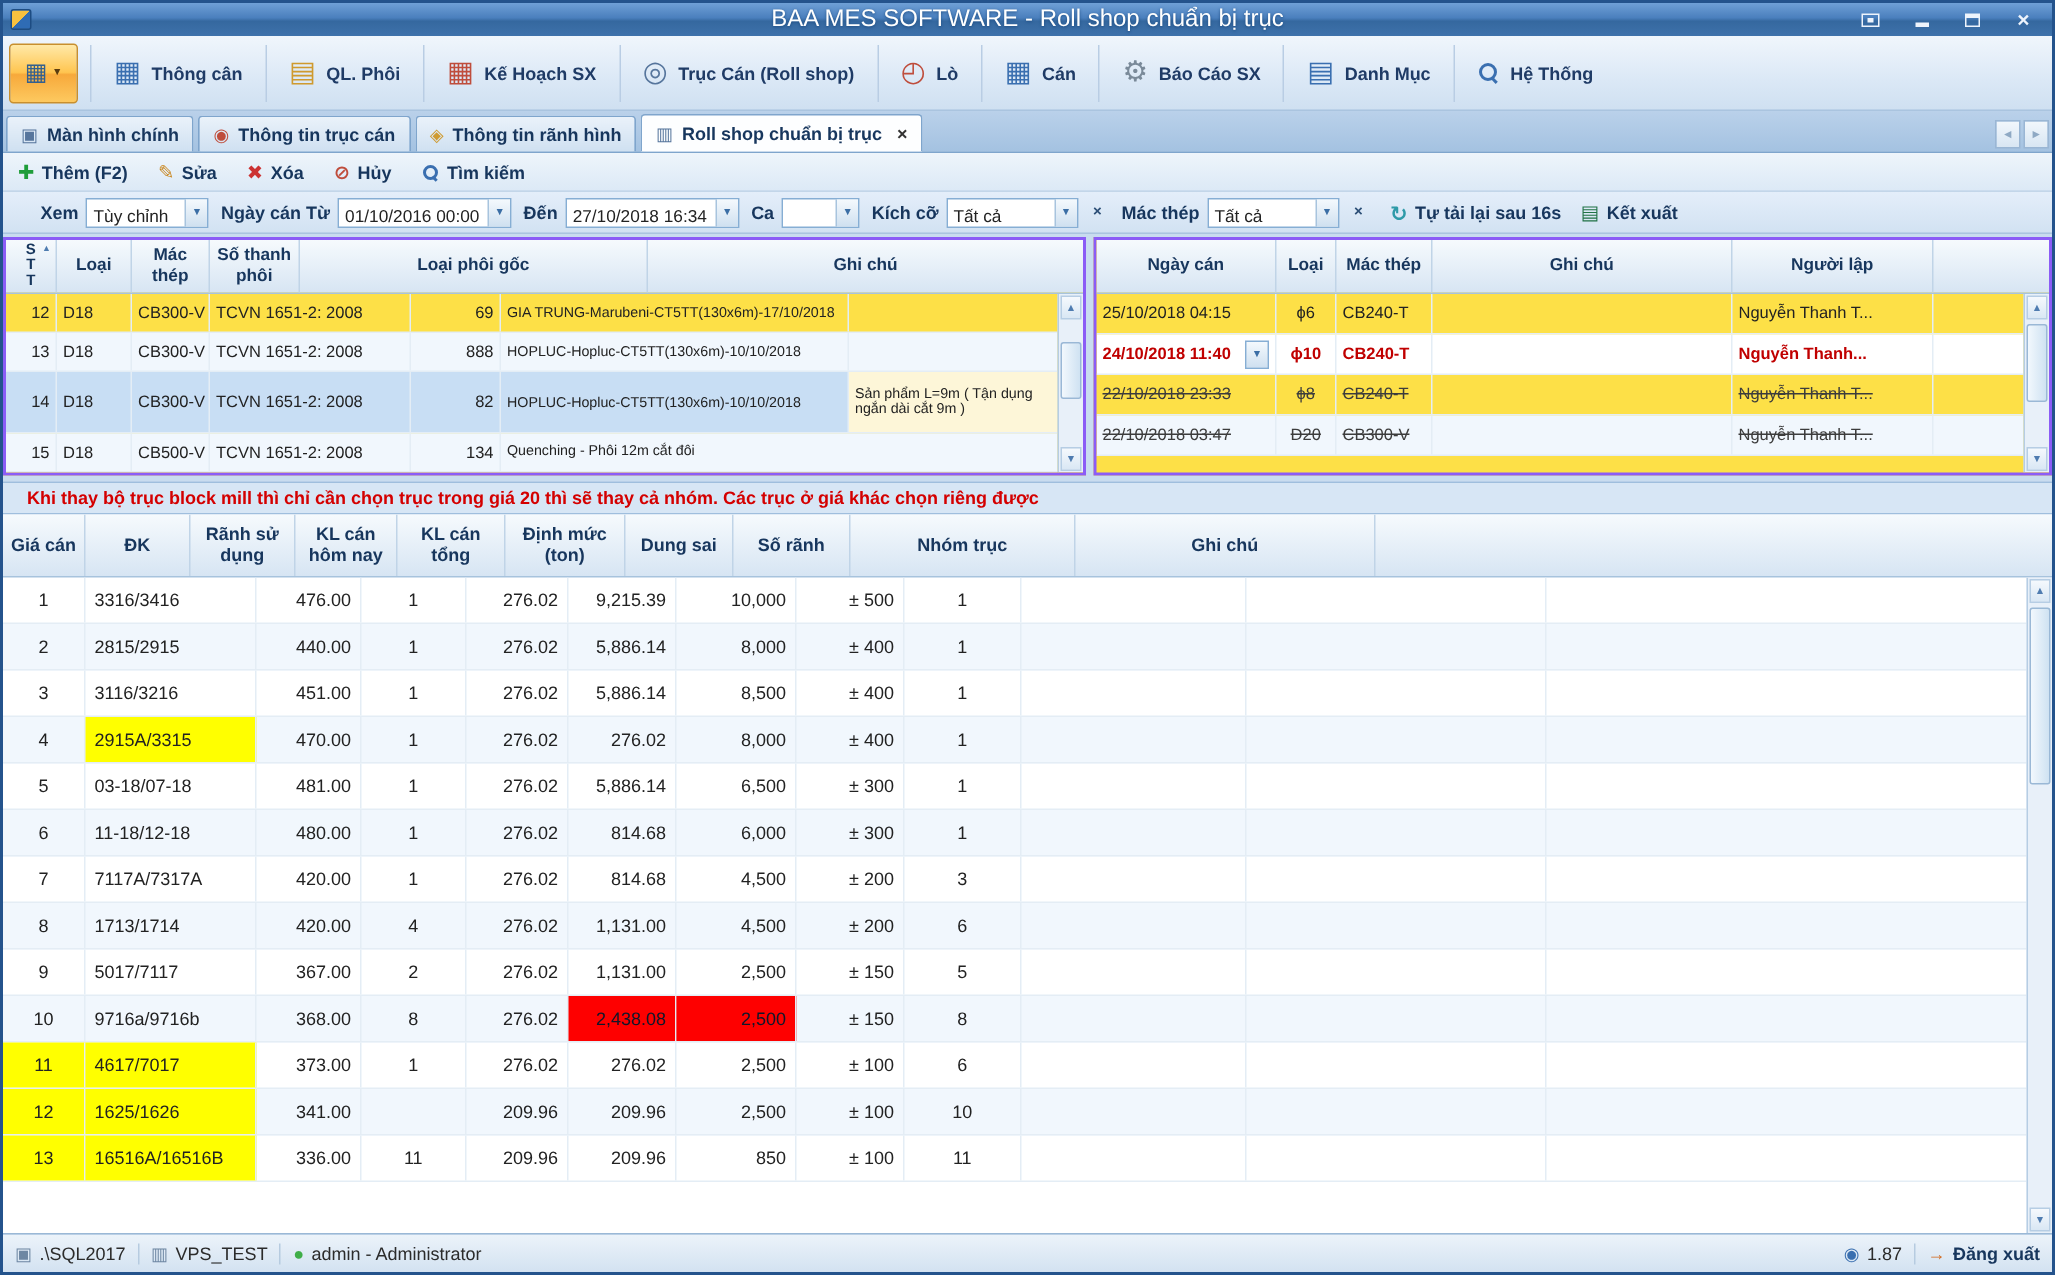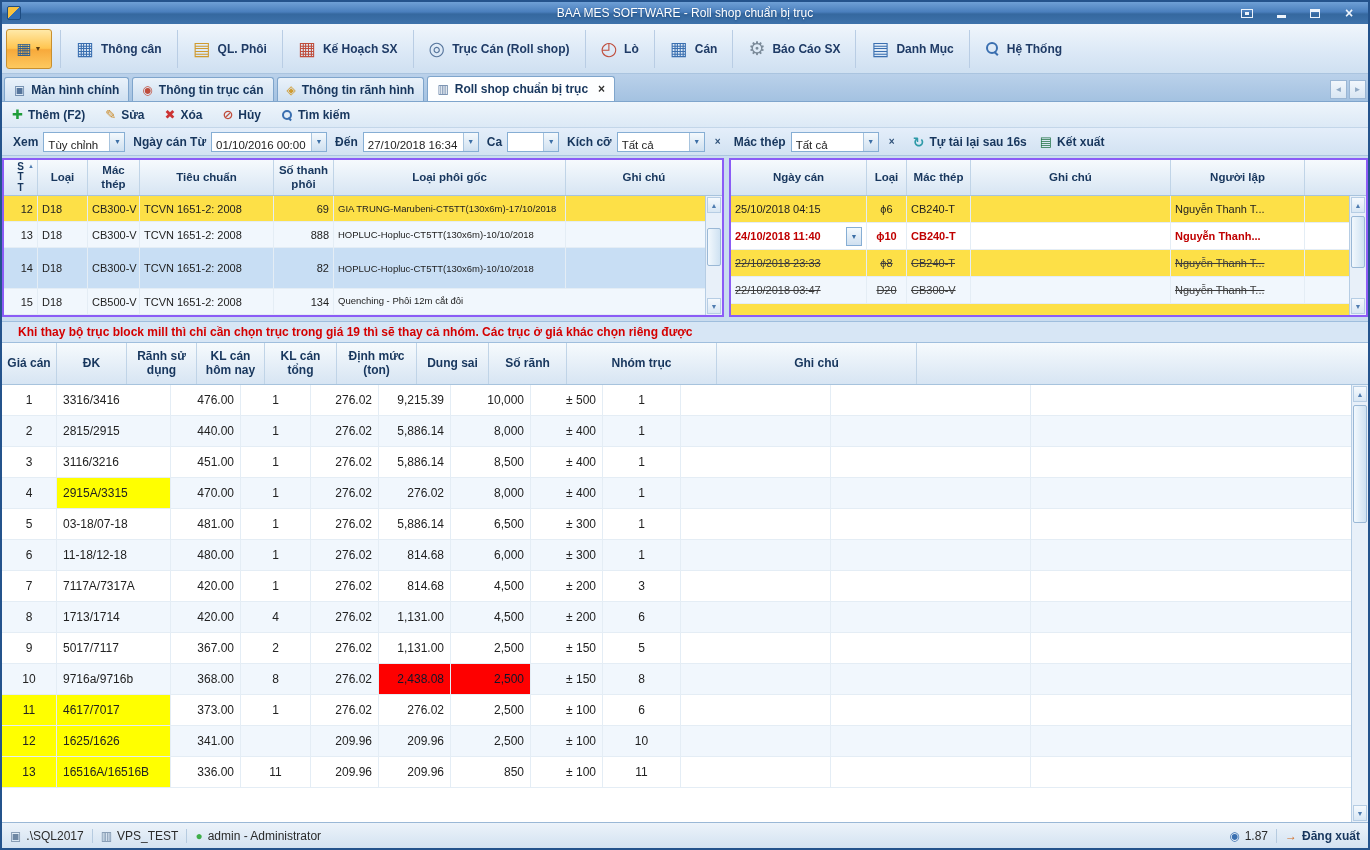--- a/index.html
+++ b/index.html
@@ -3,21 +3,21 @@
 <meta charset="utf-8">
 <style>
 *{box-sizing:border-box;margin:0;padding:0}
 html,body{width:1370px;height:850px;overflow:hidden}
 body{font-family:"Liberation Sans","DejaVu Sans",sans-serif;font-size:12px;color:#222;background:#17406e}
 .window{position:absolute;inset:0;border:2px solid #24538c;display:flex;flex-direction:column;background:#c9dcef;overflow:hidden}
 
 
 .titlebar{flex:0 0 22px;background:linear-gradient(#6fa0d6 0%,#4a7fbd 45%,#35689f 55%,#3e72ab 100%);display:flex;align-items:center;position:relative;color:#fff}
 .app-icon{width:14px;height:14px;margin-left:5px;border-radius:2px;background:linear-gradient(135deg,#f7c13f 0 50%,#2f6cb5 50% 100%);border:1px solid #1d4c82;z-index:2}
-.title-text{position:absolute;left:0;right:0;text-align:center;font-size:12px;color:#fff;text-shadow:0 1px 2px #1d4c82}
+.title-text{position:absolute;left:0;right:0;text-align:center;font-size:16px;color:#fff;text-shadow:0 1px 2px #1d4c82}
 .win-btns{margin-left:auto;display:flex;align-items:center;gap:16px;margin-right:10px;z-index:2}
 .wb{display:flex;align-items:center;justify-content:center;width:18px;height:16px;color:#eef4fc}
 .ico-fit{width:12px;height:9px;border:1px solid #eef4fc;position:relative}
 .ico-fit::after{content:"";position:absolute;left:3px;top:2px;width:4px;height:3px;background:#eef4fc}
 .ico-min{width:9px;height:3px;background:#eef4fc;align-self:flex-end;margin-bottom:3px}
 .ico-max{width:10px;height:9px;border:1px solid #eef4fc;border-top-width:3px}
 .ico-close{font-size:14px;font-weight:bold;line-height:1}
 
 
 .ribbon{flex:0 0 50px;background:linear-gradient(#f0f6fc,#dbe8f6 60%,#cfe0f1);display:flex;align-items:center;padding:0 4px;border-bottom:1px solid #aac4df}
@@ -45,21 +45,21 @@
 .tab-nav{margin-left:auto;display:flex;gap:2px;padding-bottom:2px}
 .tnav{width:17px;height:19px;border:1px solid #9ab6d4;background:linear-gradient(#f2f7fc,#d8e6f3);color:#8fa9c4;font-size:8px;display:flex;align-items:center;justify-content:center}
 
 
 .actionbar{flex:0 0 26px;background:linear-gradient(#eef5fb,#dce9f6);display:flex;align-items:center;gap:20px;padding:0 10px;border-bottom:1px solid #c3d6e9}
 .act{display:flex;align-items:center;gap:5px;font-weight:bold;color:#17365d}
 .aico{font-size:13px;line-height:1}
 .a-add{color:#1f9d3a}.a-edit{color:#c9861f}.a-del{color:#cc3333}.a-cancel{color:#bf4d3c}
 
 
-.filterbar{flex:0 0 28px;background:linear-gradient(#e4eefa,#d2e2f2);display:flex;align-items:center;gap:5px;padding:0 8px;border-bottom:1px solid #aac4df}
+.filterbar{flex:0 0 28px;background:linear-gradient(#e4eefa,#d2e2f2);display:flex;align-items:center;gap:5px;padding:0 22px;border-bottom:1px solid #aac4df}
 .flabel{font-weight:bold;color:#17365d;margin-left:3px;white-space:nowrap}
 .combo{height:20px;background:#fff;border:1px solid #86aed4;display:flex;align-items:flex-end}
 .cval{flex:1;padding:0 4px;overflow:hidden;white-space:nowrap;font-size:11.5px;color:#222}
 .cbtn{width:15px;height:100%;border-left:1px solid #a8c4de;background:linear-gradient(#f4f9fd,#cfe0f0);color:#3b6ea5;font-size:7px;display:flex;align-items:center;justify-content:center}
 .clear{width:16px;height:18px;display:flex;align-items:center;justify-content:center;color:#2d4f77;font-weight:bold;font-size:10px}
 .flink{display:flex;align-items:center;gap:5px;font-weight:bold;color:#17365d;margin-left:8px;white-space:nowrap}
 .fico-r{color:#2e9aa8;font-size:14px;font-weight:bold;line-height:1}
 .fico-x{color:#217346;font-size:13px;line-height:1}
 
 
@@ -83,21 +83,21 @@
 .cream{background:#fdf6d8}
 .billet-tbl .tr{min-height:26px}
 .billet-tbl .tr.sel{min-height:41px}
 .sched-tbl .tr{min-height:27px}
 .cell-combo{display:none;margin-left:auto;width:16px;height:19px;border:1px solid #86aed4;background:linear-gradient(#f4f9fd,#cfe0f0);color:#3b6ea5;font-size:7px;align-items:center;justify-content:center;text-decoration:none}
 .cell-combo.show{display:flex}
 .b-stt{width:34px}.b-loai{width:50px}.b-mac{width:52px}.b-tieu{width:134px}.b-so{width:60px}.b-goc{width:232px}.b-ghi{flex:1;border-right:none}
 .th.b-stt{position:relative}
 .stt-v{width:10px;word-break:break-all;line-height:1.05;font-size:10px;text-align:center}
 .sort{position:absolute;right:3px;top:3px;font-size:6px;color:#4f7cb0}
-.s-ngay{width:136px}.s-loai{width:40px}.s-mac{width:64px}.s-ghi{width:200px}.s-nguoi{width:134px}.s-fill{flex:1;border-right:none}
+.s-ngay{width:120px}.s-loai{width:40px}.s-mac{width:64px}.s-ghi{width:200px}.s-nguoi{width:134px}.s-fill{flex:1;border-right:none}
 
 
 .vscroll{flex:0 0 17px;background:#e8f0f9;border-left:1px solid #b6cde4;display:flex;flex-direction:column}
 .sb-btn{flex:0 0 16px;display:flex;align-items:center;justify-content:center;font-size:7px;color:#4f7cb0;background:linear-gradient(#f5f9fd,#d9e7f4);border:1px solid #b6cde4;margin:1px}
 .sb-track{flex:1;position:relative;margin:0 1px}
 .sb-thumb{position:absolute;left:0;right:0;top:2px;border:1px solid #9ab8d6;border-radius:2px;background:linear-gradient(90deg,#f2f8fd,#cfe2f2)}
 
 
 .notice{flex:0 0 22px;margin-top:4px;background:#d7e6f5;border-top:1px solid #9fbedd;border-bottom:1px solid #9fbedd;display:flex;align-items:center;padding-left:16px;color:#d40000;font-weight:bold}
 
@@ -287,21 +287,20 @@
   <div class="toptables">
 
     <div class="tbl billet-tbl">
       <div class="thead">
         <div class="th b-stt">
           <span class="stt-v">STT</span>
           <span class="sort">▲</span>
         </div>
         <div class="th b-loai">Loại</div>
         <div class="th b-mac">Mác thép</div>
-        <div class="th b-tieu">Tiêu chuẩn</div>
         <div class="th b-so">Số thanh phôi</div>
         <div class="th b-goc">Loại phôi gốc</div>
         <div class="th b-ghi">Ghi chú</div>
       </div>
       <div class="tbody-wrap">
         <div class="tbody">
 
             <div class="tr">
               <div class="td b-stt ta-r">12</div>
               <div class="td b-loai">D18</div>
@@ -322,20 +321,21 @@
               <div class="td b-ghi smtxt wrap"></div>
             </div>
 
             <div class="tr sel">
               <div class="td b-stt ta-r">14</div>
               <div class="td b-loai">D18</div>
               <div class="td b-mac">CB300-V</div>
               <div class="td b-tieu">TCVN 1651-2: 2008</div>
               <div class="td b-so ta-r">82</div>
               <div class="td b-goc smtxt">HOPLUC-Hopluc-CT5TT(130x6m)-10/10/2018</div>
+              <div class="td b-ghi smtxt wrap cream">Sản phẩm L=9m ( Tận dụng ngắn dài cắt 9m )</div>
             </div>
 
             <div class="tr">
               <div class="td b-stt ta-r">15</div>
               <div class="td b-loai">D18</div>
               <div class="td b-mac">CB500-V</div>
               <div class="td b-tieu">TCVN 1651-2: 2008</div>
               <div class="td b-so ta-r">134</div>
               <div class="td b-ghi smtxt wrap">Quenching - Phôi 12m cắt đôi</div>
             </div>
@@ -415,21 +415,21 @@
           <div class="sb-track">
               <div class="sb-thumb" style="height:52px;top:2px"></div>
             </div>
           <span class="sb-btn">▼</span>
         </div>
       </div>
     </div>
   </div>
 
   <div class="notice">
-    <span>Khi thay bộ trục block  mill thì chỉ cần chọn trục trong giá 19 thì sẽ thay cả nhóm. Các trục ở giá khác chọn riêng được</span>
+    <span>Khi thay bộ trục block  mill thì chỉ cần chọn trục trong giá 20 thì sẽ thay cả nhóm. Các trục ở giá khác chọn riêng được</span>
   </div>
 
   <div class="main-grid">
     <div class="thead">
       <div class="th r-gia">Giá cán</div>
       <div class="th r-dk">ĐK</div>
       <div class="th r-ranh">Rãnh sử dụng</div>
       <div class="th r-klhn">KL cán hôm nay</div>
       <div class="th r-kltong">KL cán tổng</div>
       <div class="th r-dm">Định mức (ton)</div>

